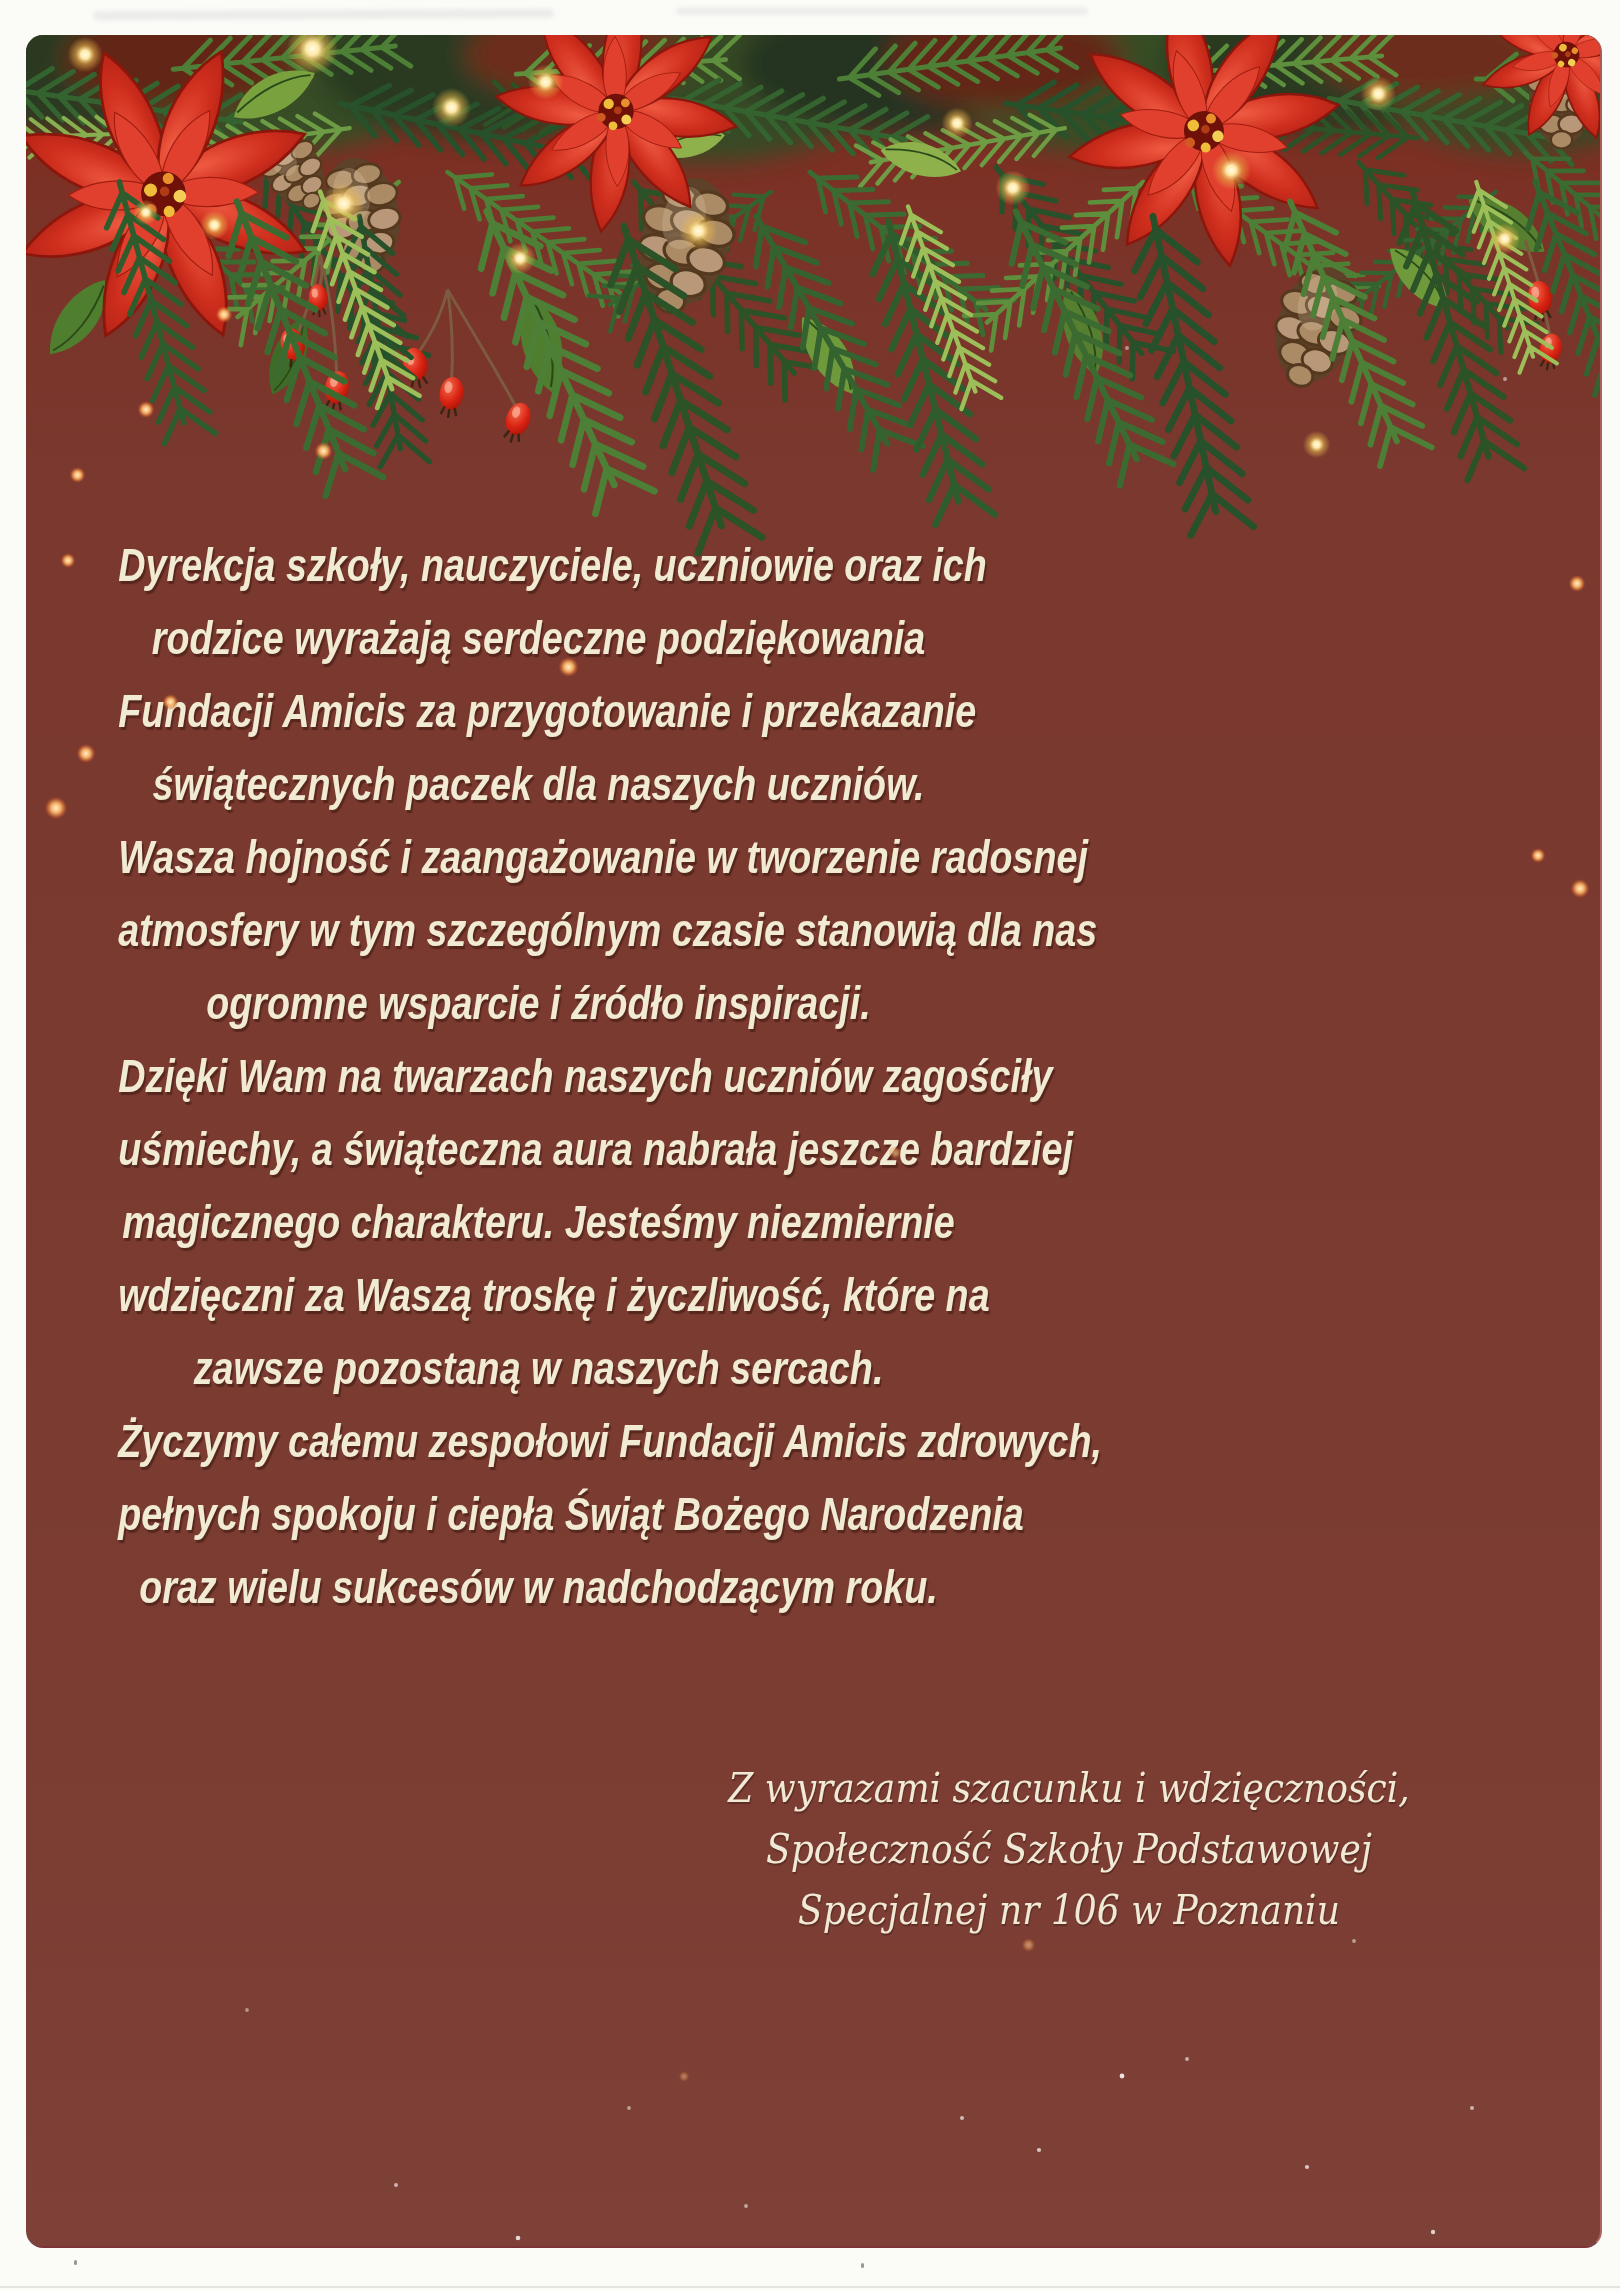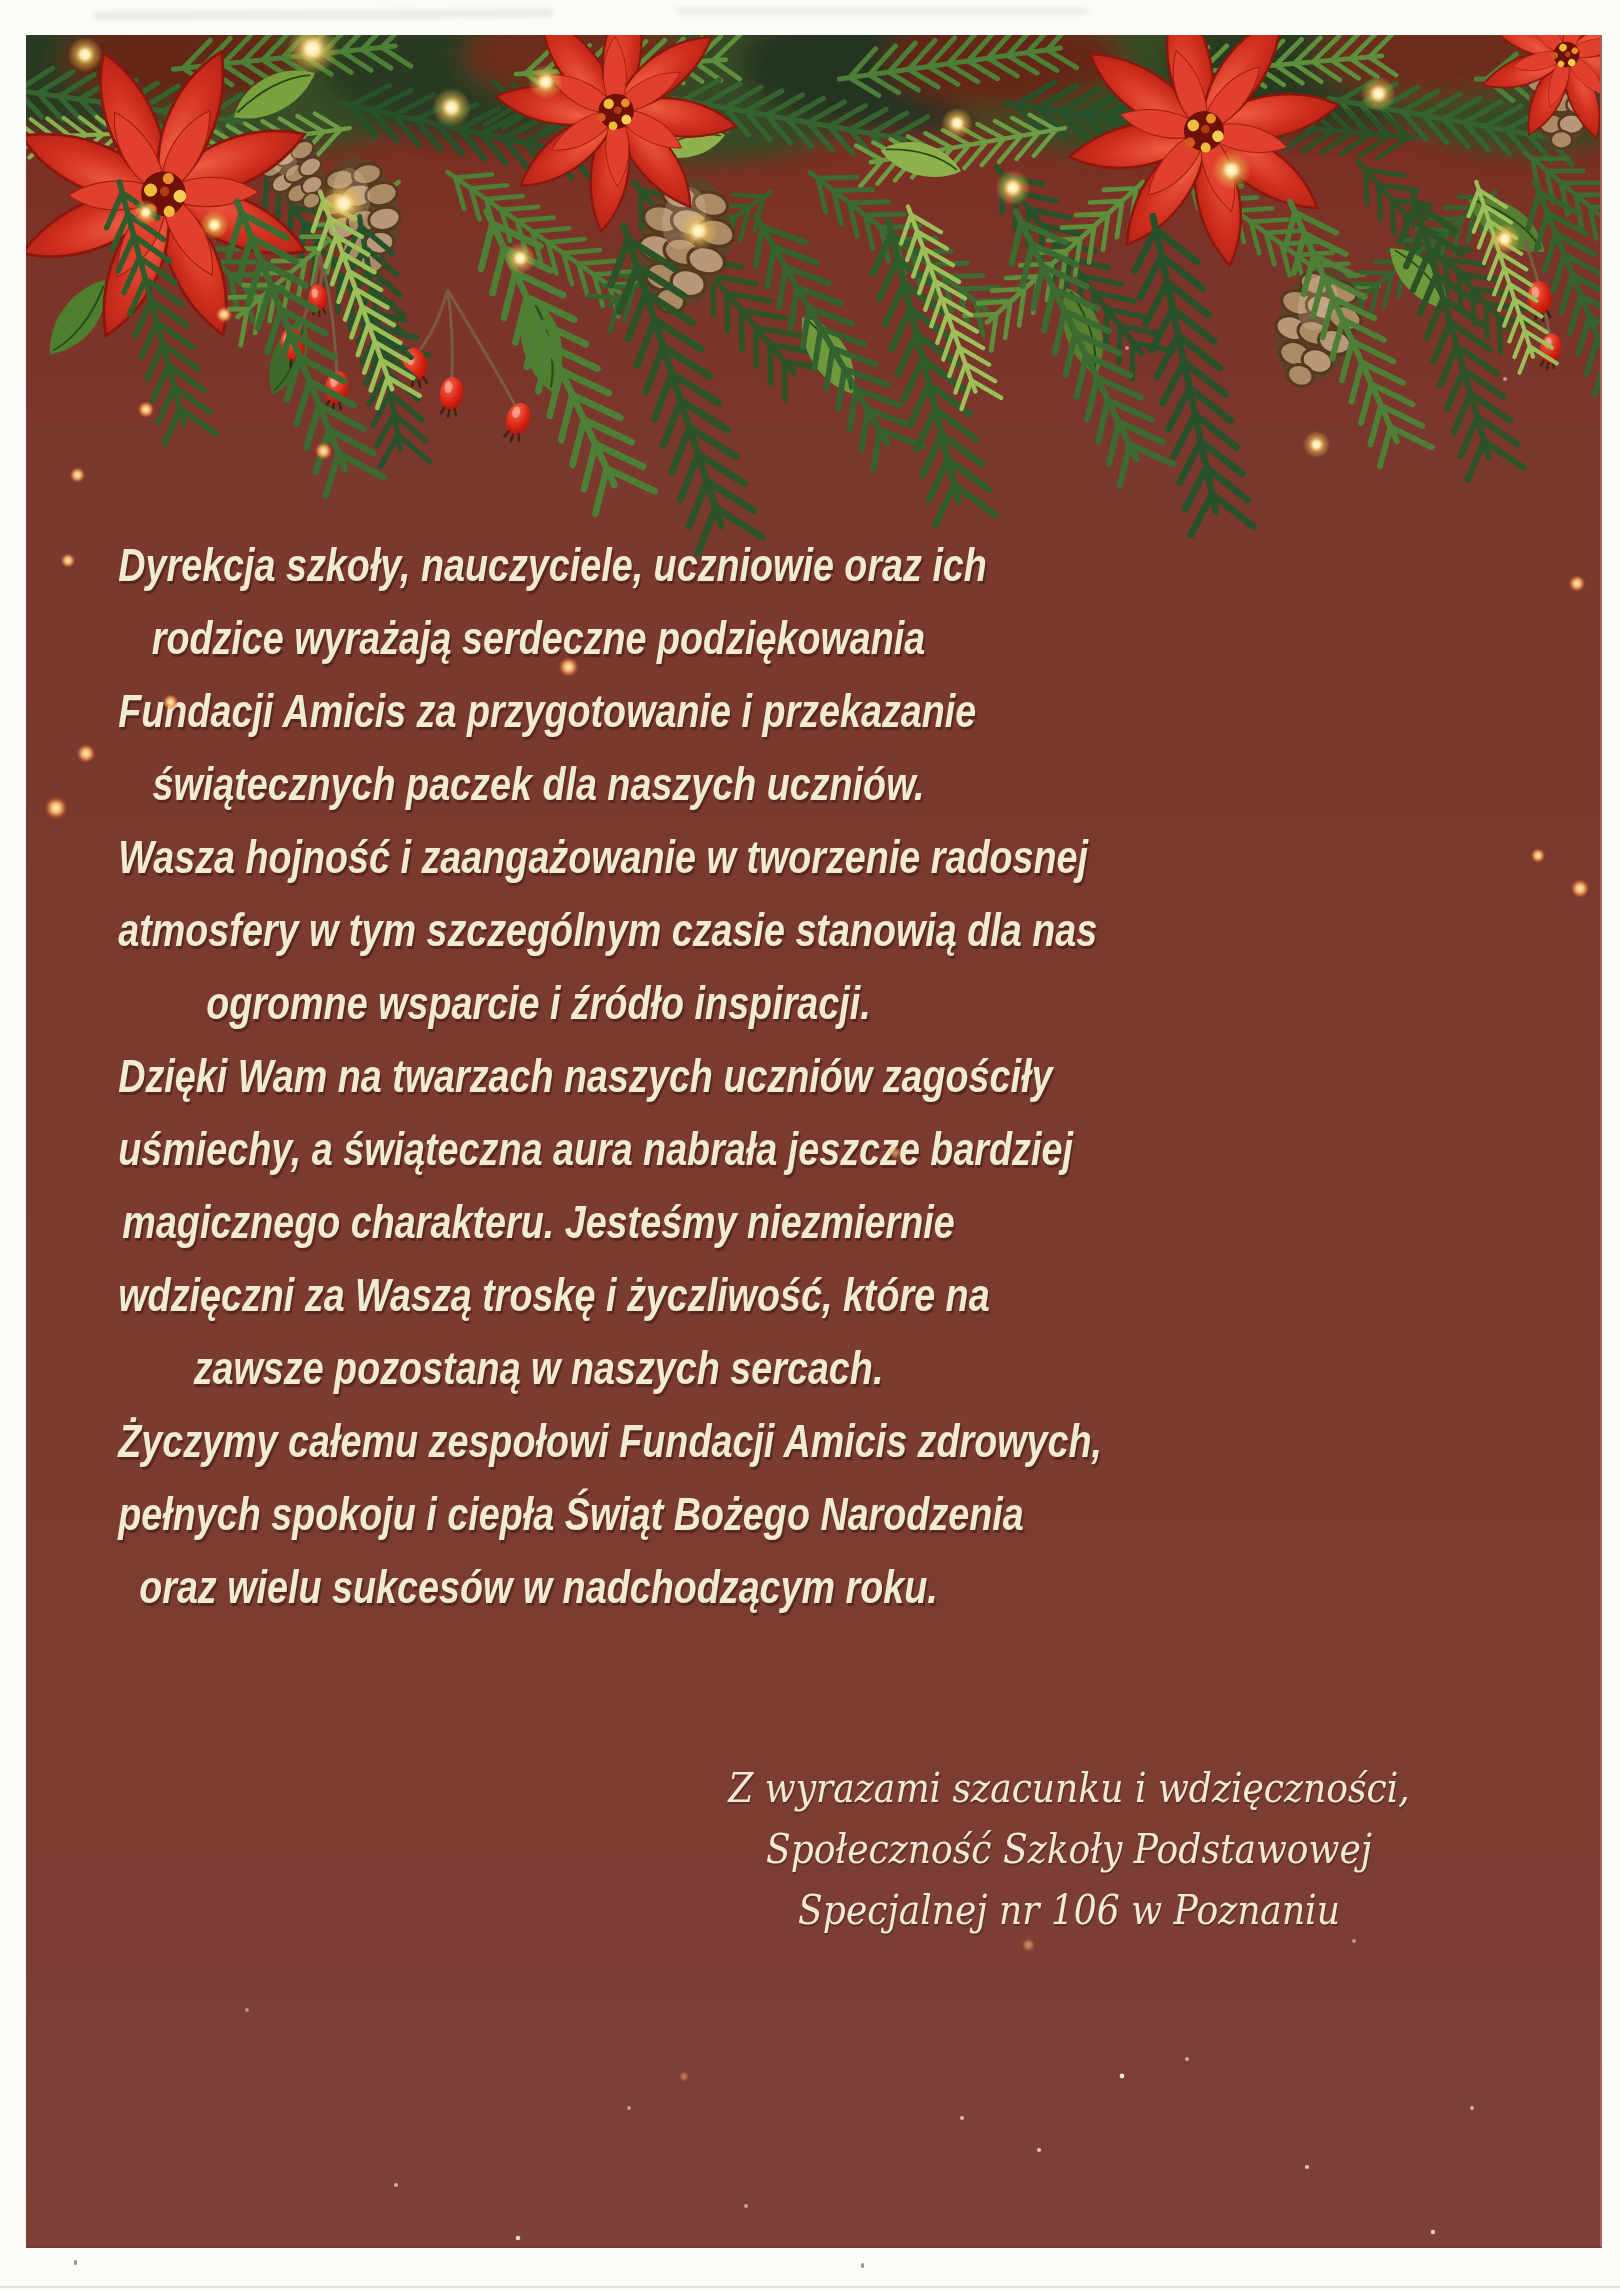--- a/index.html
+++ b/index.html
@@ -8,20 +8,21 @@
     background:#fbfbf8;
     font-family:"Liberation Sans",sans-serif;
   }
   .scan-streak{position:absolute;border-radius:5.9px;filter:blur(2px);}
   .card{
     position:absolute;left:25.5px;top:35px;width:1574px;height:2211px;
     overflow:hidden;
     background:linear-gradient(180deg,#7f2a1d 0%,#7b3328 9%,#7a382e 20%,#7a3a30 45%,#7b3c32 75%,#7e4137 100%);
     border-right:2px solid rgba(231,146,150,.45);
     border-bottom:2px solid rgba(120,70,110,.35);
+    border-radius:17px;
   }
   .garland{position:absolute;left:0;top:0;width:1574px;height:725px;display:block;}
   .letter-text{
     position:absolute;left:0;top:494px;width:1025px;
     text-align:center;
     font-style:italic;font-weight:bold;font-size:46px;line-height:73px;
     color:#f1ebd3;
     text-shadow:2px 2.9px 1px rgba(51,20,12,.5);
     transform:scaleX(.82);transform-origin:50% 0;
     white-space:nowrap;

